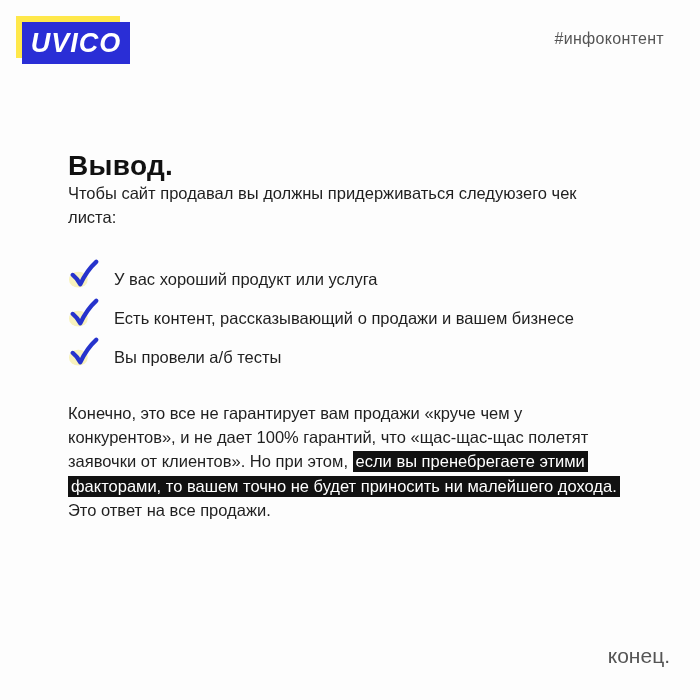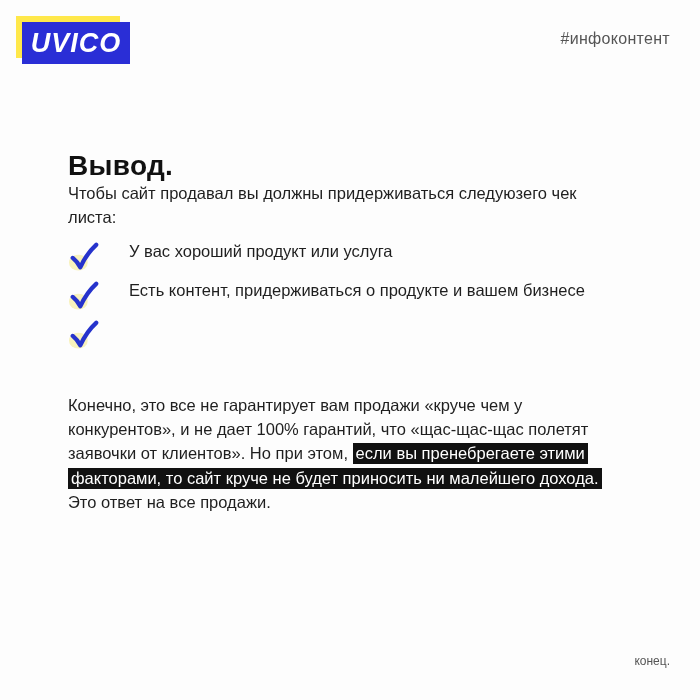--- a/index.html
+++ b/index.html
@@ -32,37 +32,37 @@
   .logo-blue{
     position:absolute;left:0;top:0;width:108px;height:42px;
     background:var(--logo-blue);
     display:flex;align-items:center;justify-content:center;
   }
   .logo-blue span{
     color:#fff;font-weight:bold;font-style:italic;
     font-size:27px;letter-spacing:1px;
   }
   .hashtag{
-    position:absolute;right:30px;top:30px;
+    position:absolute;right:36px;top:30px;
     color:var(--muted);font-size:16px;letter-spacing:.3px;
   }
 
   
   .main{position:absolute;left:68px;top:150px;width:566px;}
   h1{
     font-size:28px;font-weight:bold;color:#111;
     letter-spacing:.3px;
   }
   .intro{
     font-size:16.5px;line-height:1.45;color:var(--text);
-    max-width:560px;margin-bottom:12px;
+    max-width:560px;margin-bottom:20px;
   }
   .checklist{list-style:none;}
   .checklist li{
-    display:flex;align-items:flex-start;gap:29px;
+    display:flex;align-items:flex-end;gap:14px;
     height:39px;
   }
   .check-icon{width:32px;height:30px;flex:0 0 32px;display:block;}
   .check-label{font-size:16.5px;color:var(--text);}
 
   .outro{
     margin-top:34px;
     font-size:16.5px;line-height:1.47;color:var(--text);
     max-width:560px;
   }
@@ -70,21 +70,21 @@
     background:var(--highlight-bg);
     color:var(--highlight-text);
     padding:1px 3px 2px 3px;
     box-decoration-break:clone;
     -webkit-box-decoration-break:clone;
   }
 
   
   .end-label{
     position:absolute;right:30px;bottom:32px;
-    color:var(--muted);font-size:12px;
+    color:var(--muted);font-size:21px;
   }
 </style>
 </head>
 <body>
 
 <div class="card">
 
   <div class="logo">
     <div class="logo-yellow"></div>
     <div class="logo-blue">
@@ -105,28 +105,29 @@
           <ellipse cx="11" cy="22" rx="10" ry="8.5" fill="var(--check-glow,#f8f2bd)"></ellipse>
           <path d="M5 17 Q10 21 13 27 Q20 12 30 3" stroke="var(--check-blue,#2633cc)" stroke-width="4.6" fill="none" stroke-linecap="round" stroke-linejoin="round"></path>
         </svg>
         <span class="check-label">У вас хороший продукт или услуга</span>
       </li>
       <li>
         <svg class="check-icon" viewBox="0 0 34 32">
           <ellipse cx="11" cy="22" rx="10" ry="8.5" fill="var(--check-glow,#f8f2bd)"></ellipse>
           <path d="M5 17 Q10 21 13 27 Q20 12 30 3" stroke="var(--check-blue,#2633cc)" stroke-width="4.6" fill="none" stroke-linecap="round" stroke-linejoin="round"></path>
         </svg>
-        <span class="check-label">Есть контент, придерживаться о продукте и вашем бизнесе</span>
+        <span class="check-label">Есть контент, рассказывающий о продажи и вашем бизнесе</span>
       </li>
       <li>
         <svg class="check-icon" viewBox="0 0 34 32">
           <ellipse cx="11" cy="22" rx="10" ry="8.5" fill="var(--check-glow,#f8f2bd)"></ellipse>
           <path d="M5 17 Q10 21 13 27 Q20 12 30 3" stroke="var(--check-blue,#2633cc)" stroke-width="4.6" fill="none" stroke-linecap="round" stroke-linejoin="round"></path>
         </svg>
+        <span class="check-label">Вы провели а/б тесты</span>
       </li>
     </ul>
 
-    <p class="outro"><span>Конечно, это все не гарантирует вам продажи «круче чем у конкурентов», и не дает 100% гарантий, что «щас-щас-щас полетят заявочки от клиентов». Но при этом, </span><span class="hl">если вы пренебрегаете этими факторами, то сайт круче не будет приносить ни малейшего дохода.</span><span> Это ответ на все продажи.</span></p>
+    <p class="outro"><span>Конечно, это все не гарантирует вам продажи «круче чем у конкурентов», и не дает 100% гарантий, что «щас-щас-щас полетят заявочки от клиентов». Но при этом, </span><span class="hl">если вы пренебрегаете этими факторами, то вашем точно не будет приносить ни малейшего дохода.</span><span> Это ответ на все продажи.</span></p>
   </div>
 
   <div class="end-label">конец.</div>
 
 </div>
 
 </body></html>

